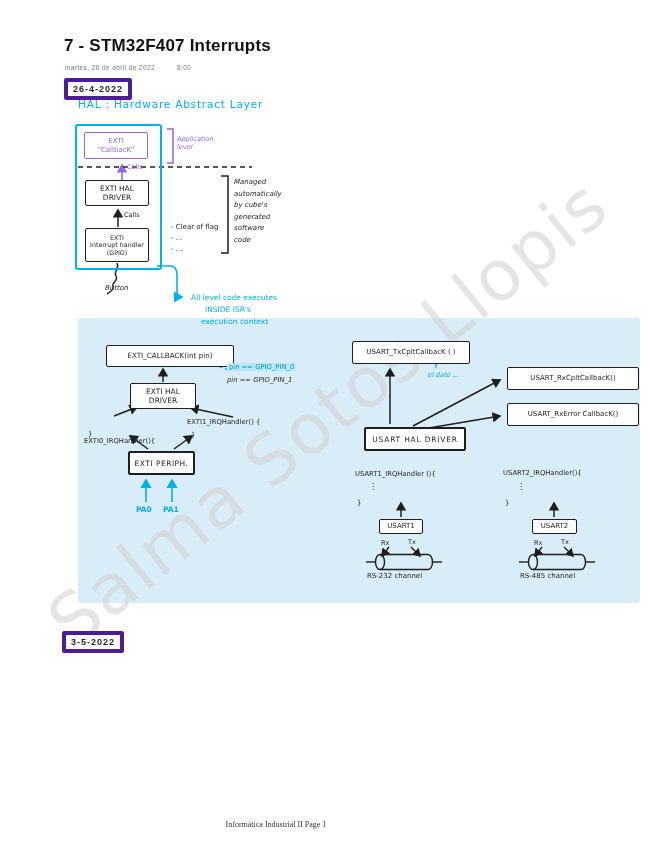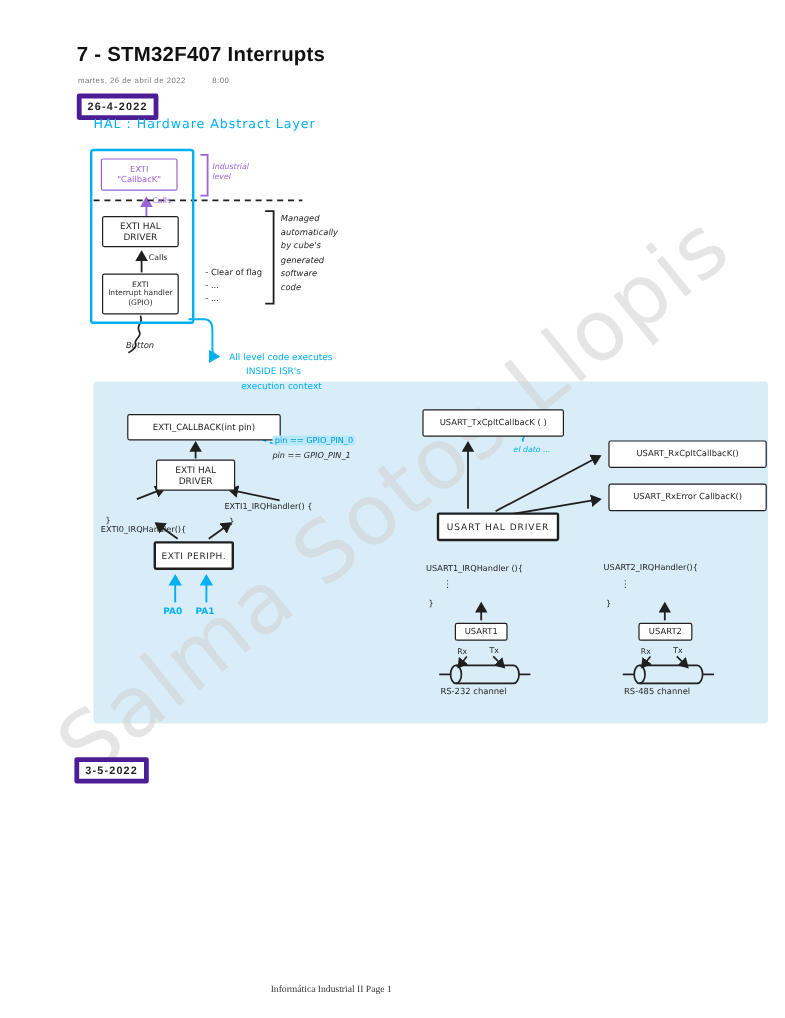--- a/index.html
+++ b/index.html
@@ -117,21 +117,21 @@
 
   <div class="abs z3 hw cyan" style="left:78px;top:98px;font-size:10.5px;letter-spacing:.8px;">HAL : Hardware Abstract Layer</div>
 
   <div class="abs z3" style="left:75px;top:124px;width:83px;height:142px;border:2px solid #00b0f0;border-radius:3px;"></div>
 
   <div class="abs box hw" style="left:84px;top:132px;width:64px;height:27px;border-color:#9a63d8;color:#9a63d8;font-size:7px;">
     <span>EXTI</span>
     <span>"CallbacK"</span>
   </div>
   <div class="abs z3 hw purple lines" style="left:177px;top:135px;font-size:6.5px;font-style:italic;">
-    <span>Industrial</span>
+    <span>Application</span>
     <span>level</span>
   </div>
   <div class="abs z3 hw purple" style="left:127px;top:163px;font-size:6.5px;">Calls</div>
 
   <div class="abs box hw" style="left:85px;top:180px;width:64px;height:26px;font-size:7.5px;">
     <span>EXTI HAL</span>
     <span>DRIVER</span>
   </div>
   <div class="abs z3 hw" style="left:124px;top:211px;font-size:6.5px;">Calls</div>
 

